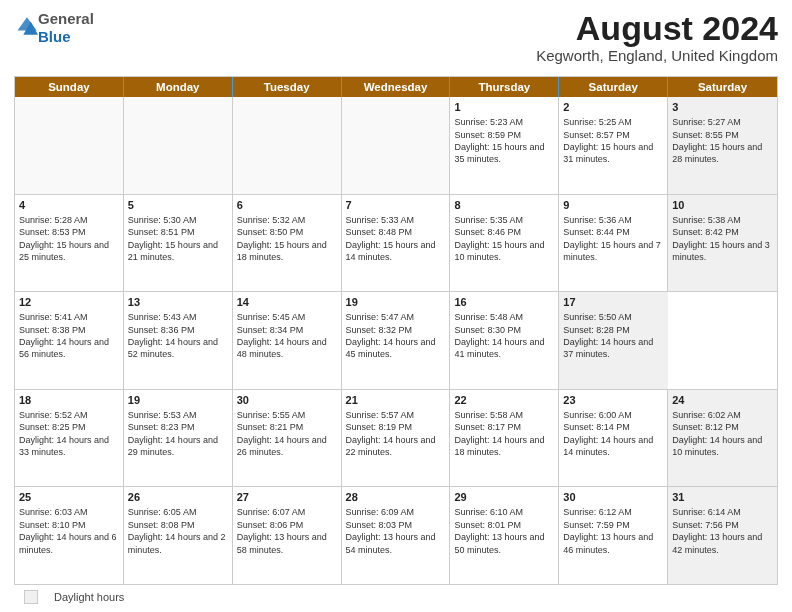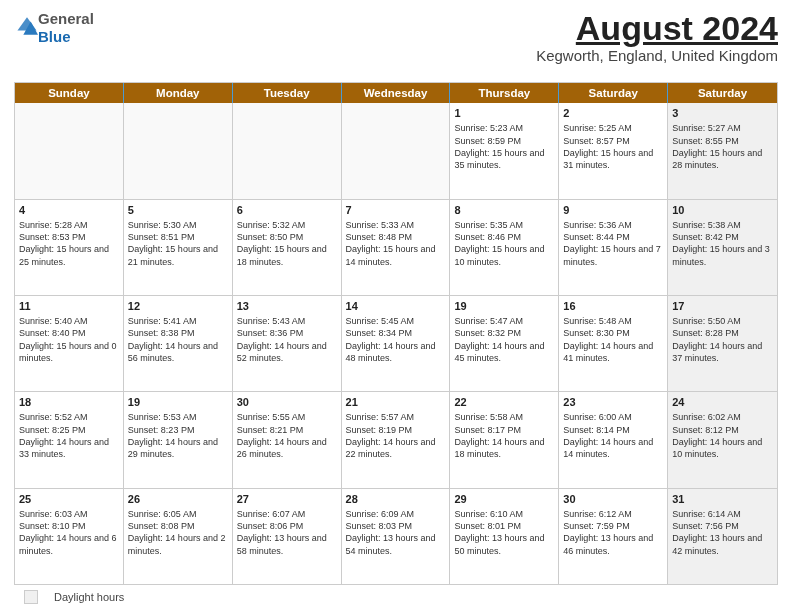--- a/index.html
+++ b/index.html
@@ -14,21 +14,21 @@
       width: 792px;
       height: 612px;
       padding: 10px 14px 8px 14px;
       display: flex;
       flex-direction: column;
     }
     .header {
       display: flex;
       justify-content: space-between;
       align-items: flex-start;
-      margin-bottom: 18px;
+      margin-bottom: 12px;
       gap: 12px;
     }
     .logo {
       display: flex;
       align-items: center;
       gap: 0px;
     }
     .logo-text {
       font-size: 15px;
       font-weight: bold;
@@ -42,21 +42,20 @@
       margin-left: 2px;
     }
     .title-block {
       text-align: right;
     }
     .title-month {
       font-size: 34px;
       font-weight: bold;
       color: #222;
       line-height: 1.1;
-      text-decoration: underline;
     }
     .title-location {
       font-size: 15px;
       color: #444;
       font-weight: normal;
     }
     .calendar {
       flex: 1;
       display: flex;
       flex-direction: column;
@@ -211,24 +210,20 @@
             <span class="day-num">9</span>
             <div class="cell-info">Sunrise: 5:36 AM<br>Sunset: 8:44 PM<br>Daylight: 15 hours and 7 minutes.</div>
           </div>
           <div class="cal-cell shaded">
             <span class="day-num">10</span>
             <div class="cell-info">Sunrise: 5:38 AM<br>Sunset: 8:42 PM<br>Daylight: 15 hours and 3 minutes.</div>
           </div>
         </div>
         <div class="cal-row">
           <div class="cal-cell">
-            <span class="day-num">11</span>
-            <div class="cell-info">Sunrise: 5:40 AM<br>Sunset: 8:40 PM<br>Daylight: 15 hours and 0 minutes.</div>
-          </div>
-          <div class="cal-cell">
             <span class="day-num">12</span>
             <div class="cell-info">Sunrise: 5:41 AM<br>Sunset: 8:38 PM<br>Daylight: 14 hours and 56 minutes.</div>
           </div>
           <div class="cal-cell">
             <span class="day-num">13</span>
             <div class="cell-info">Sunrise: 5:43 AM<br>Sunset: 8:36 PM<br>Daylight: 14 hours and 52 minutes.</div>
           </div>
           <div class="cal-cell">
             <span class="day-num">14</span>
             <div class="cell-info">Sunrise: 5:45 AM<br>Sunset: 8:34 PM<br>Daylight: 14 hours and 48 minutes.</div>

